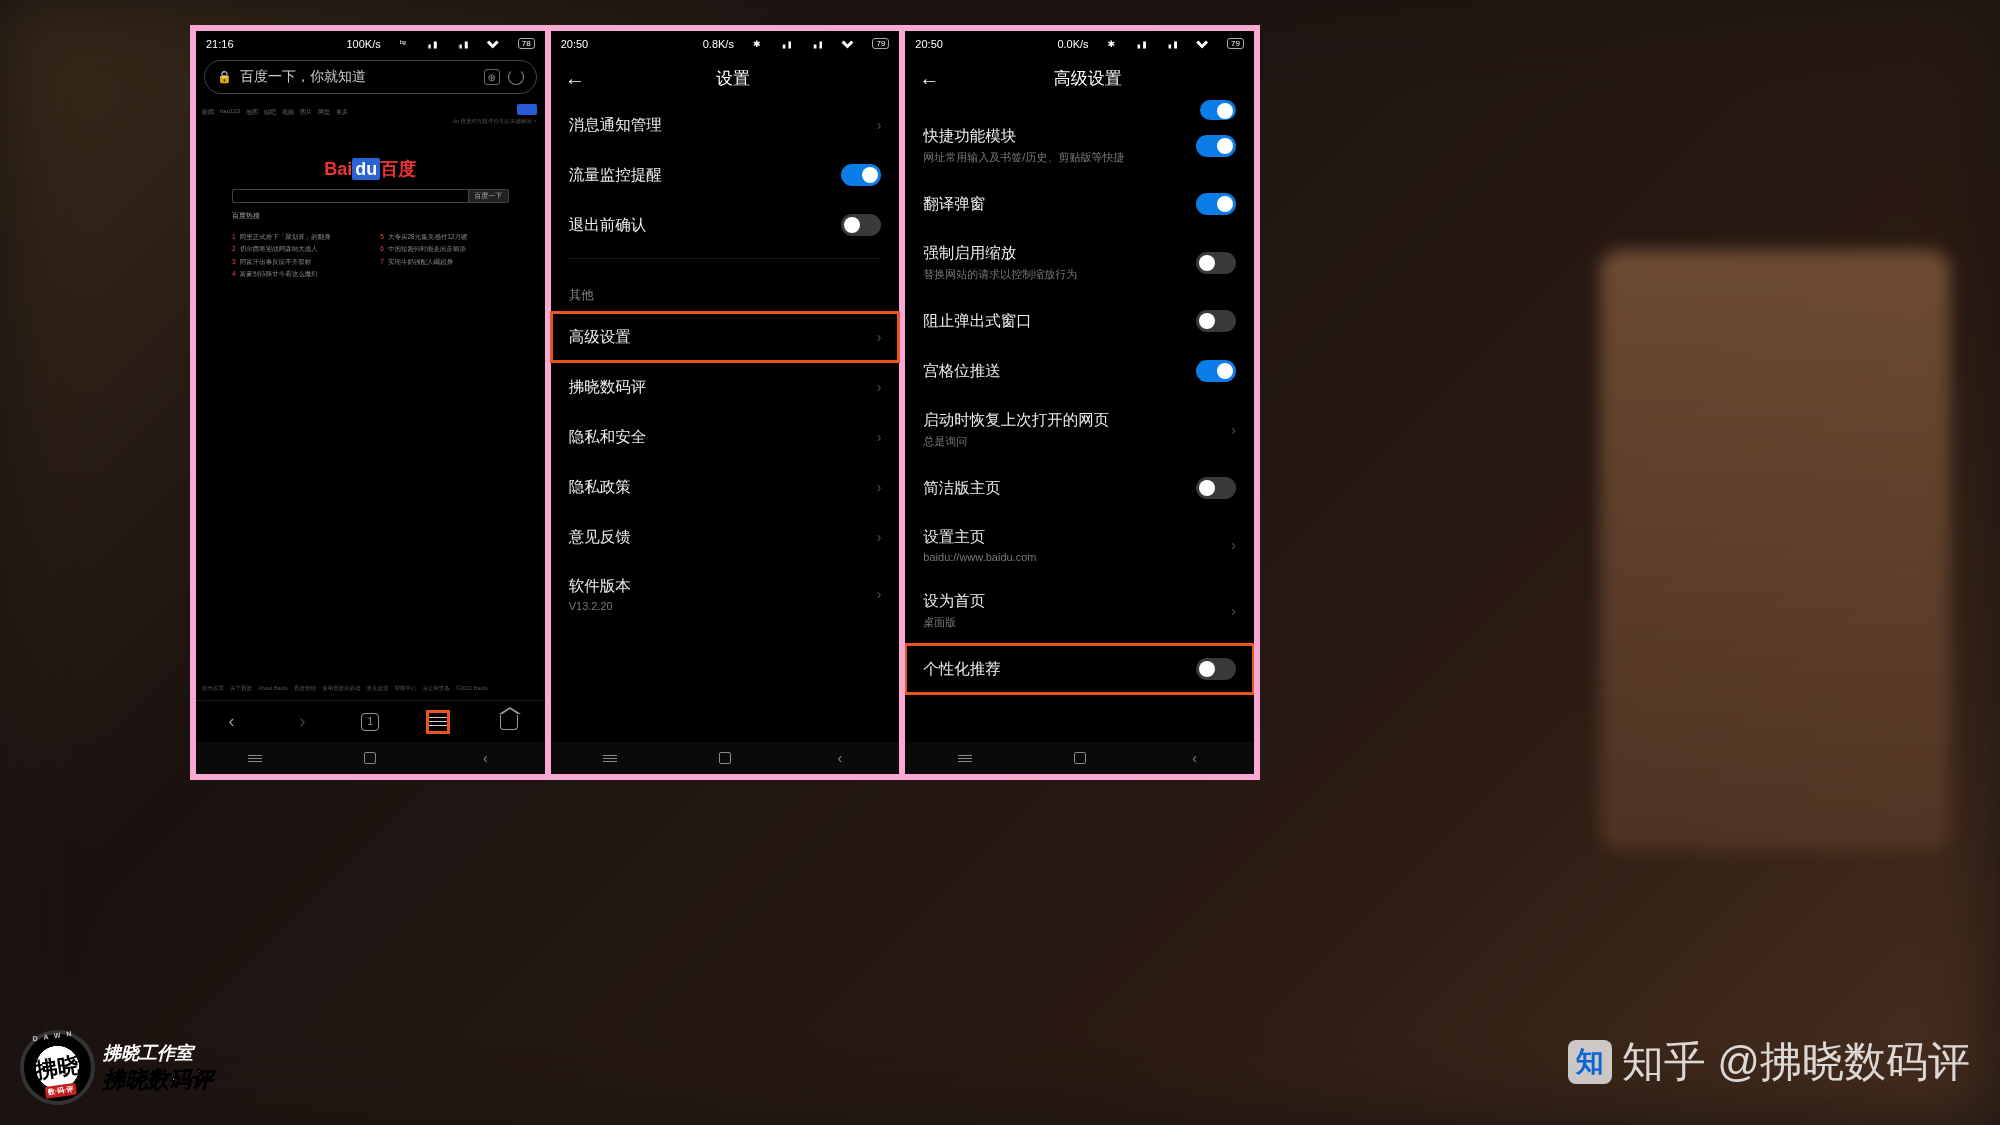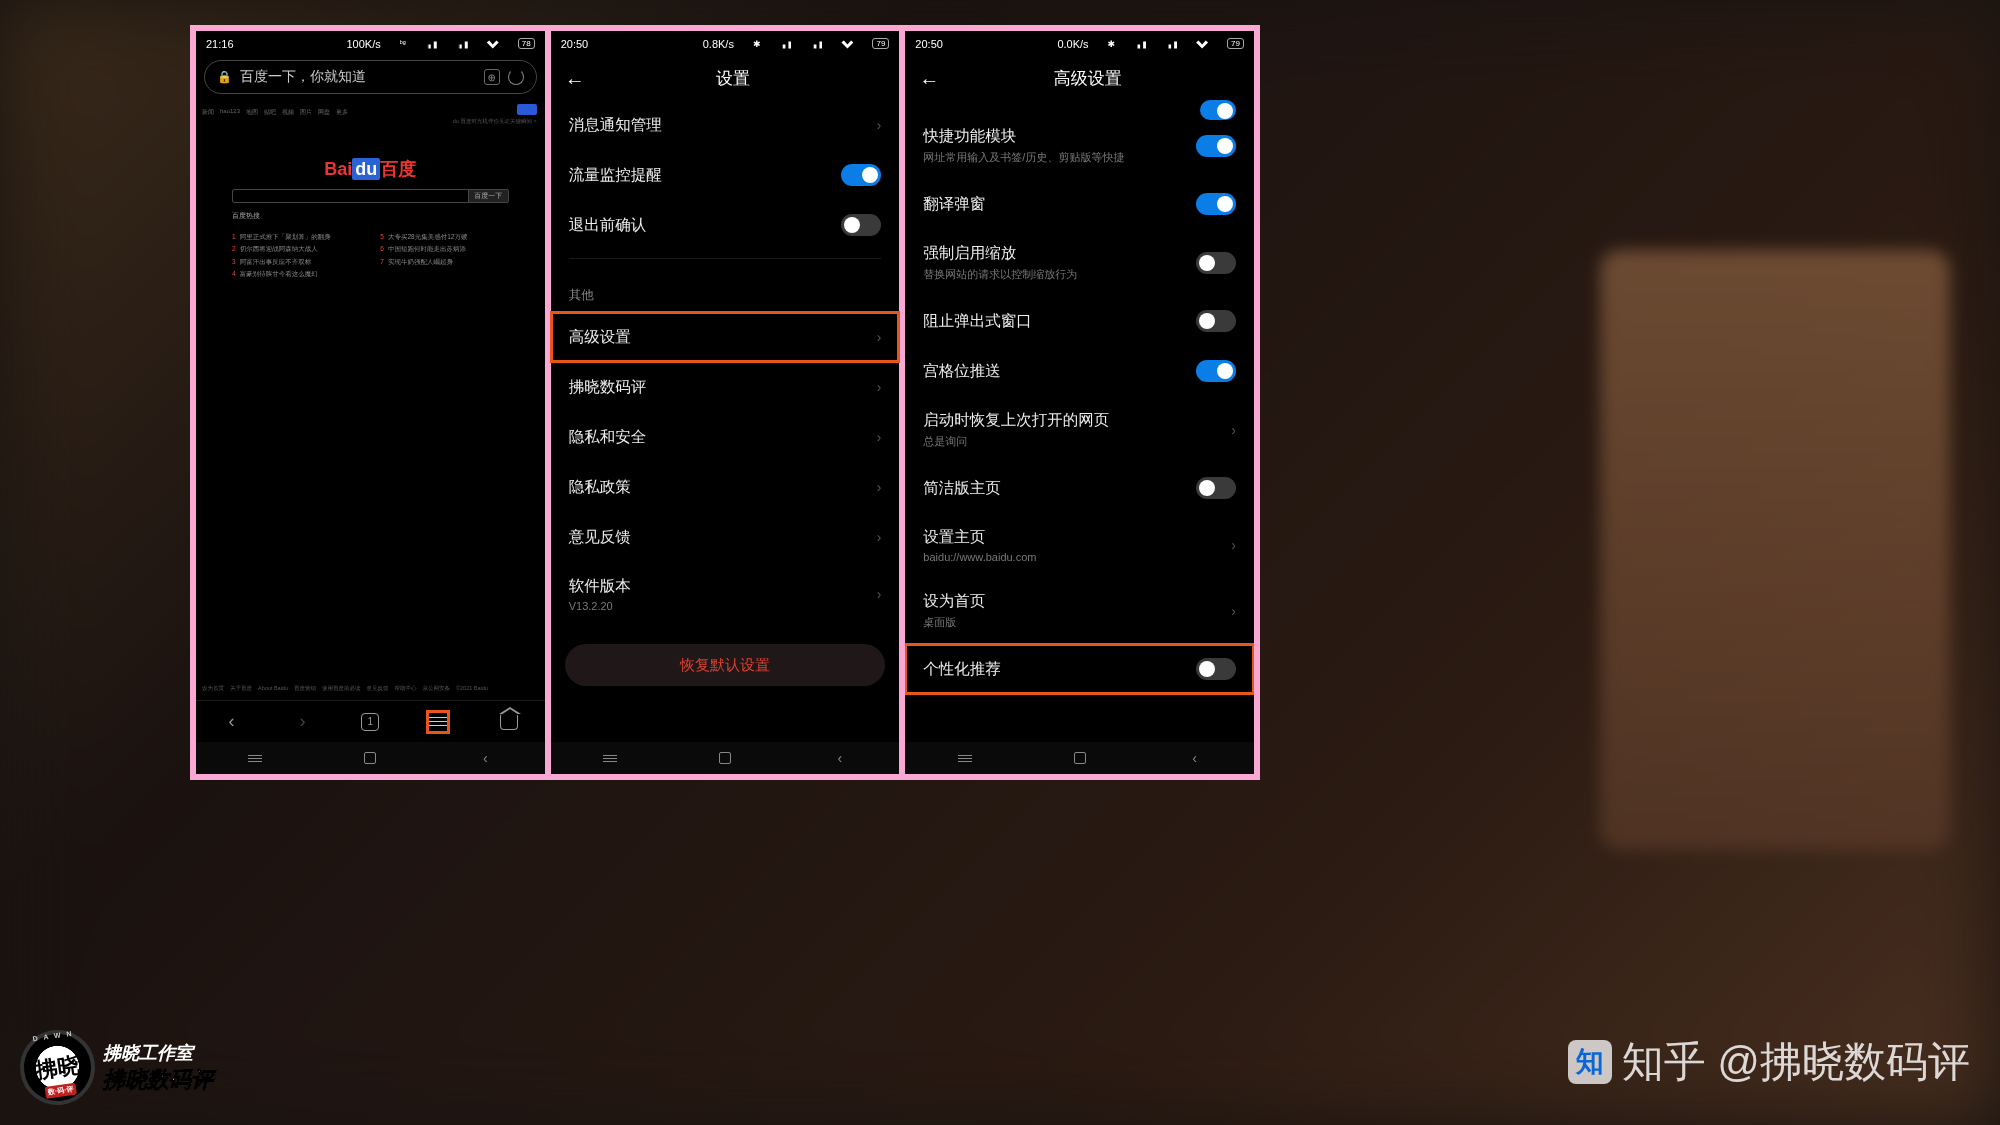--- a/index.html
+++ b/index.html
@@ -260,21 +260,20 @@
             <span class="chev">›</span>
           </div>
           <div class="srow ">
     <div class="labels">
               <span class="lbl">软件版本</span>
               <span class="sub">V13.2.20</span>
             </div>
             <span class="chev">›</span>
           </div>
         </div>
-    <div class="reset-btn">恢复默认设置</div>
   </div>
   <div class="snav">
     <div class="snav-ic m">
           <span></span>
           <span></span>
           <span></span>
         </div>
     <div class="snav-ic sq"></div>
     <div class="snav-ic bk">‹</div>
   </div>

